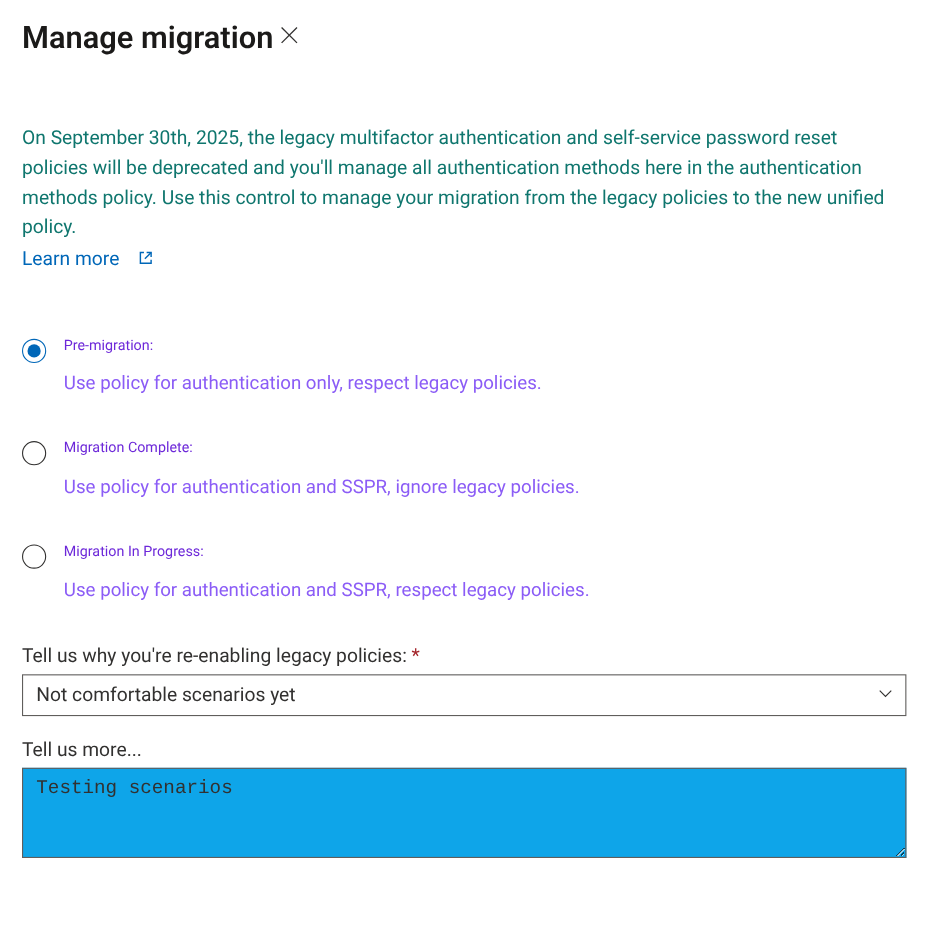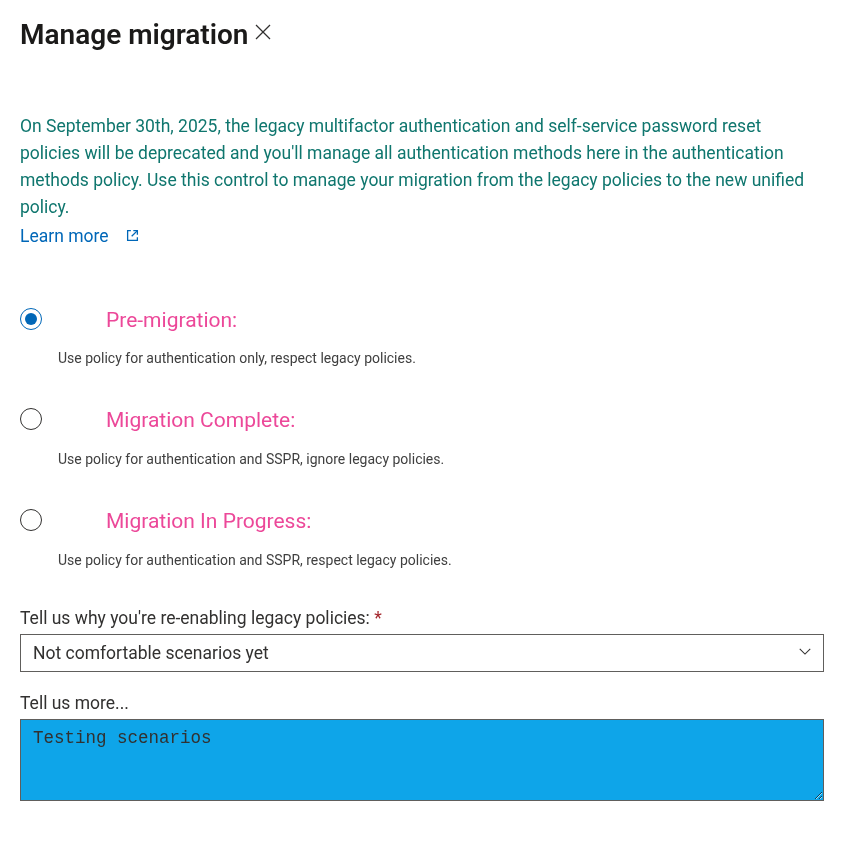--- a/index.html
+++ b/index.html
@@ -90,29 +90,28 @@
       width: 12px;
       height: 12px;
       background: #0067B8;
       border-radius: 50%;
       transform: translate(-50%, -50%);
     }
     .option-text {
       flex: 1;
     }
     .option-label {
-      font-size: 21px;
-      color: #ec4899;
+      font-size: 13px;
+      color: #6d28d9;
       line-height: 1.4;
-      margin-left: 48px;
     }
     .option-desc {
       margin-top: 14px;
-      font-size: 14px;
-      color: #404040;
+      font-size: 17px;
+      color: #8b5cf6;
       line-height: 1.4;
     }
     .field-label {
       font-size: 17.5px;
       color: #323130;
       margin-top: 21px;
       margin-bottom: 6px;
     }
     .required {
       color: #a4262c;

